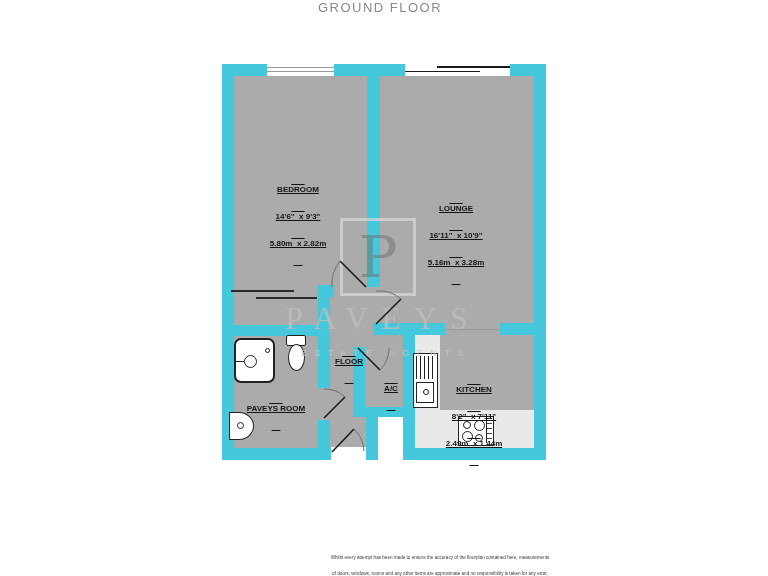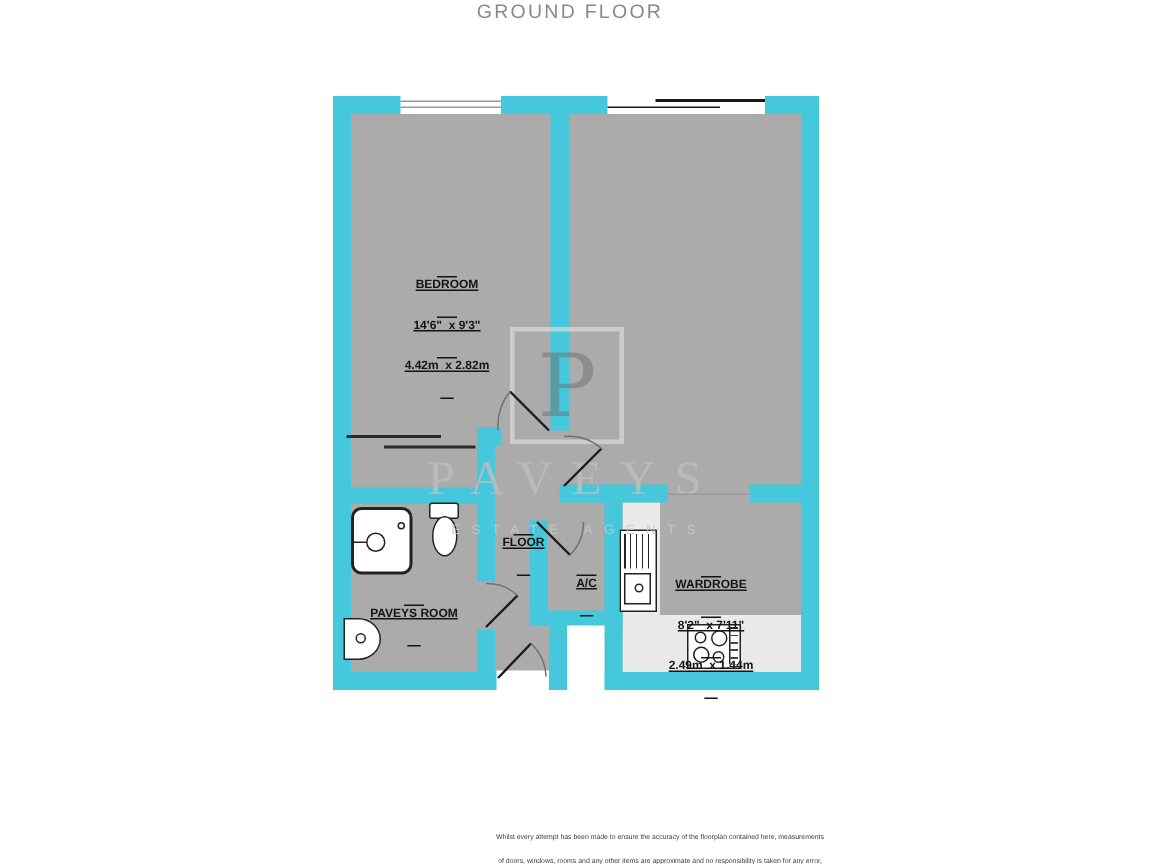--- a/index.html
+++ b/index.html
@@ -139,33 +139,38 @@
       <line class="leaf" x1="136" y1="284" x2="158" y2="306"></line>
       <path class="arc" d="M 167 284 A 31 31 0 0 1 158 306"></path>
       <line class="leaf" x1="110" y1="388" x2="132" y2="365"></line>
       <path class="arc" d="M 132 365 A 32 32 0 0 1 142 387"></path>
       <line class="thresh" x1="223" y1="265.5" x2="278" y2="265.5"></line>
     </svg>
 
     <div class="room-label" style="left:76px;top:103px;">
       <div>BEDROOM</div>
       <div>14'6"  x 9'3"</div>
-      <div>4.42m  x 2.82m</div>
+      <div>5.80m  x 2.82m</div>
+    </div>
+    <div class="room-label" style="left:234px;top:122px;">
+      <div>LOUNGE</div>
+      <div>16'11"  x 10'9"</div>
+      <div>5.16m  x 3.28m</div>
     </div>
     <div class="room-label" style="left:127px;top:275px;">
       <div>FLOOR</div>
     </div>
     <div class="room-label" style="left:169px;top:302px;">
       <div>A/C</div>
     </div>
     <div class="room-label" style="left:54px;top:322px;">
       <div>PAVEYS ROOM</div>
     </div>
     <div class="room-label" style="left:252px;top:303px;">
-      <div>WARDROBE</div>
+      <div>KITCHEN</div>
       <div>8'2"  x 7'11"</div>
       <div>2.49m  x 1.44m</div>
     </div>
 
   </div>
 
   <div id="footer">
     <div>Whilst every attempt has been made to ensure the accuracy of the floorplan contained here, measurements</div>
     <div>of doors, windows, rooms and any other items are approximate and no responsibility is taken for any error,</div>
     

